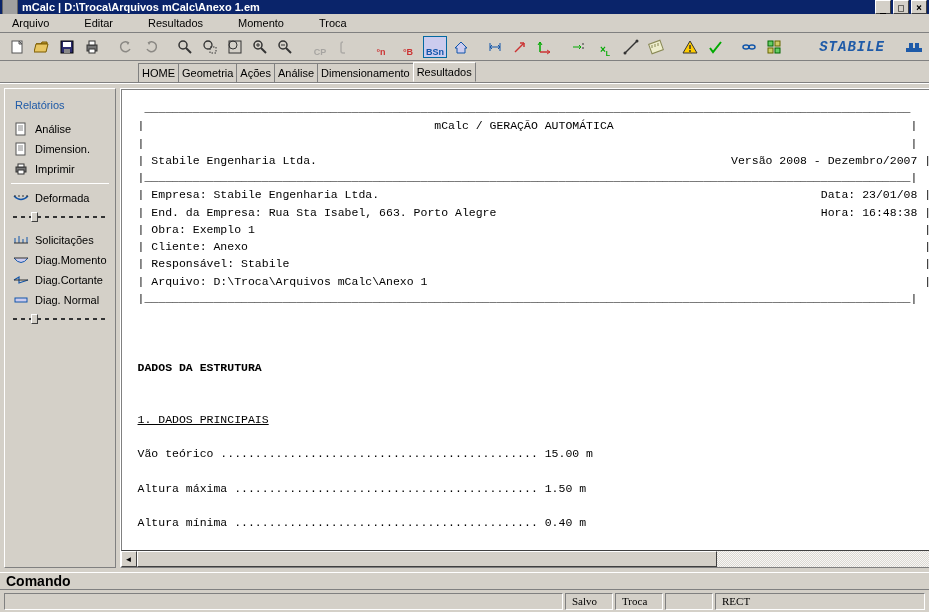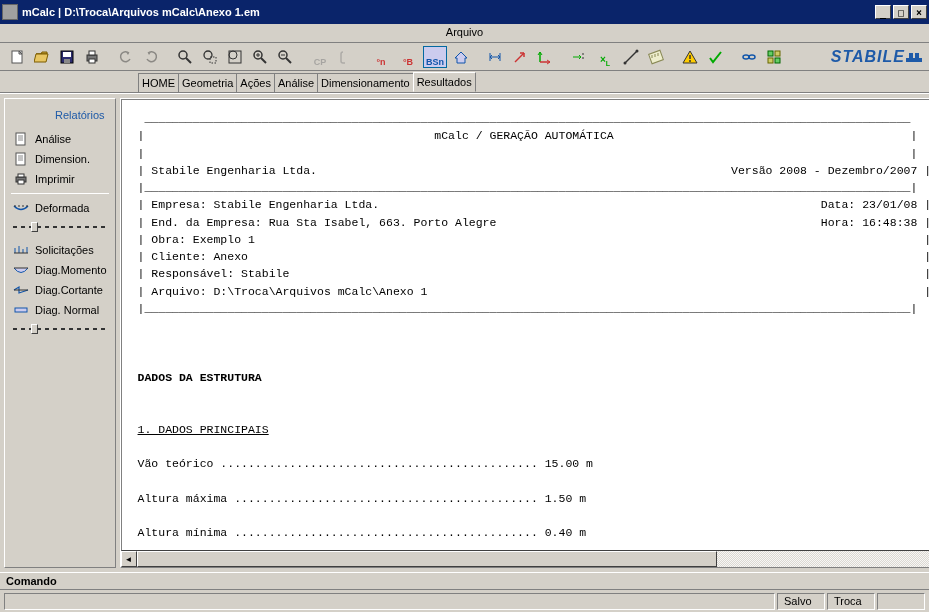--- a/index.html
+++ b/index.html
@@ -1,50 +1,50 @@
 <!DOCTYPE html>
 <html><head>
 <meta charset="utf-8">
 <style>
 * { box-sizing: border-box; margin: 0; padding: 0; }
 body { font-family: Tahoma, Arial, sans-serif; font-size: 11px; background: #d4d0c8; width: 929px; height: 612px; overflow: hidden; display: flex; flex-direction: column; }
-.titlebar { background: linear-gradient(to right, #0a246a, #0a246a); color: #fff; height: 24px; display: flex; align-items: center; padding: 0 2px; font-weight: bold; font-size: 11px; }
+.titlebar { background: linear-gradient(to right, #0a246a, #0a246a); color: #fff; height: 14px; display: flex; align-items: center; padding: 0 2px; font-weight: bold; font-size: 11px; }
 .titlebar .appicon { width: 16px; height: 16px; background: #a0a0a0; margin-right: 4px; border: 1px solid #666; }
 .titlebar .title { flex: 1; }
 .titlebar .winbtns { display: flex; gap: 0; }
 .titlebar .winbtn { width: 16px; height: 14px; background: #d4d0c8; border: 1px solid #fff; border-right-color: #404040; border-bottom-color: #404040; margin-left: 2px; display: flex; align-items: center; justify-content: center; font-family: monospace; font-size: 10px; font-weight: bold; color: #000; cursor: pointer; }
-.menubar { background: #d4d0c8; height: 19px; display: flex; align-items: center; padding: 0 4px; gap: 19px; border-bottom: 1px solid #808080; flex-direction: column; }
+.menubar { background: #d4d0c8; height: 19px; display: flex; align-items: center; padding: 0 4px; gap: 19px; border-bottom: 1px solid #808080; }
 .menubar .menuitem { padding: 2px 8px; cursor: pointer; }
 .toolbar { background: #d4d0c8; height: 28px; display: flex; align-items: center; padding: 2px 6px; gap: 3px; border-bottom: 1px solid #808080; }
 .tbtn { width: 22px; height: 22px; display: flex; align-items: center; justify-content: center; cursor: pointer; border: 1px solid transparent; }
 .tsep { width: 6px; }
 .tbtnwide { width: 24px; height: 22px; display: flex; align-items: flex-end; justify-content: center; font-size: 9px; font-weight: bold; }
-.brand { margin-left: auto; color: #1e5aa8; font-weight: bold; font-style: italic; font-size: 16px; letter-spacing: 1px; display: flex; align-items: center; gap: 0; }
+.brand { margin-left: auto; color: #1e5aa8; font-weight: bold; font-style: italic; font-size: 14px; letter-spacing: 1px; display: flex; align-items: center; gap: 20px; font-family: Liberation Mono, monospace; }
 .tabstrip { background: #d4d0c8; height: 22px; display: flex; align-items: flex-end; padding: 0 0 0 138px; border-bottom: 1px solid #808080; }
 .tab { padding: 3px 3px; background: #d4d0c8; border: 1px solid #808080; border-bottom: none; margin-right: -1px; cursor: pointer; font-size: 11px; }
 .tab.active { background: #d4d0c8; border-bottom: 1px solid #d4d0c8; position: relative; z-index: 1; font-weight: normal; border-top: 1px solid #fff; border-left: 1px solid #fff; }
 .workspace { flex: 1; display: flex; background: #d4d0c8; overflow: hidden; border-top: 1px solid #fff; }
-.sidebar { width: 134px; background: #d4d0c8; border: 1px solid #808080; border-top-color: #fff; border-left-color: #fff; margin: 4px 2px 4px 4px; padding: 6px 4px; text-align: right; }
+.sidebar { width: 134px; background: #d4d0c8; border: 1px solid #808080; border-top-color: #fff; border-left-color: #fff; margin: 4px 2px 4px 4px; padding: 6px 4px; }
 .sidebar .heading { color: #1e5aa8; font-size: 11px; padding: 4px 6px 8px 6px; }
 .sideitem { display: flex; align-items: center; gap: 6px; padding: 3px 4px; cursor: pointer; font-size: 11px; }
 .sideicon { width: 16px; height: 14px; display: inline-flex; align-items: center; justify-content: center; }
 .sideslider { height: 14px; margin: 2px 4px 6px 4px; display: flex; align-items: center; }
 .sideslider .track { width: 100%; height: 2px; background: repeating-linear-gradient(to right, #333 0 4px, transparent 4px 8px); position: relative; }
 .sideslider .thumb { position: absolute; top: -4px; width: 7px; height: 10px; background: #d4d0c8; border: 1px solid #404040; border-top-color: #fff; border-left-color: #fff; }
 .sep { height: 1px; background: #808080; margin: 4px 2px; border-bottom: 1px solid #fff; }
 .content-wrap { flex: 1; display: flex; flex-direction: column; margin: 4px 4px 4px 2px; border: 1px solid #808080; border-top-color: #fff; border-left-color: #fff; }
 .content-inner { flex: 1; display: flex; background: #fff; border: 1px solid #404040; border-top-color: #808080; border-left-color: #808080; overflow: hidden; position: relative; }
 .report { flex: 1; padding: 10px 16px; font-family: "Courier New", monospace; font-size: 11.5px; line-height: 1.5; white-space: pre; overflow: hidden; }
 .sbtn { width: 16px; height: 16px; background: #d4d0c8; border: 1px solid #fff; border-right-color: #404040; border-bottom-color: #404040; display: flex; align-items: center; justify-content: center; font-size: 8px; cursor: pointer; }
 .hscroll-row { height: 16px; display: flex; background: #d4d0c8; }
 .hscroll { flex: 1; display: flex; }
 .hstrack { flex: 1; background: repeating-conic-gradient(#d4d0c8 0% 25%, #fff 0% 50%) 50% / 2px 2px; position: relative; }
 .hsthumb { position: absolute; top: 0; height: 16px; background: #d4d0c8; border: 1px solid #fff; border-right-color: #404040; border-bottom-color: #404040; }
-.cmdbar { height: 18px; background: #d4d0c8; border-top: 1px solid #fff; border-bottom: 1px solid #808080; display: flex; align-items: center; padding: 0 6px; font-weight: bold; font-size: 11px; }
-.statusbar { height: 22px; background: #d4d0c8; display: flex; align-items: center; padding: 2px 4px; gap: 2px; }
+.cmdbar { height: 18px; background: #d4d0c8; border-top: 1px solid #fff; border-bottom: 1px solid #808080; display: flex; align-items: center; padding: 0 6px; font-weight: bold; font-size: 14px; }
+.statusbar { height: 22px; background: #d4d0c8; display: flex; align-items: center; padding: 2px 4px; gap: 2px; font-family: Liberation Serif, serif; }
 .statusbar .cell { height: 17px; border: 1px solid #808080; border-top-color: #808080; border-left-color: #808080; border-right-color: #fff; border-bottom-color: #fff; padding: 1px 6px; font-size: 11px; display: flex; align-items: center; }
 .statusbar .flex { flex: 1; }
 svg { display: block; }
 </style>
 </head>
 <body>
 
 <div class="titlebar">
   <div class="appicon"></div>
   <div class="title">mCalc | D:\Troca\Arquivos mCalc\Anexo 1.em</div>
@@ -399,13 +399,14 @@
 
 <div class="cmdbar">
     <span>Comando</span>
   </div>
 
 <div class="statusbar">
   <div class="cell flex"></div>
   <div class="cell" style="width:48px">Salvo</div>
   <div class="cell" style="width:48px">Troca</div>
   <div class="cell" style="width:48px"></div>
+  <div class="cell" style="width:210px">RECT</div>
 </div>
 
 </body></html>

